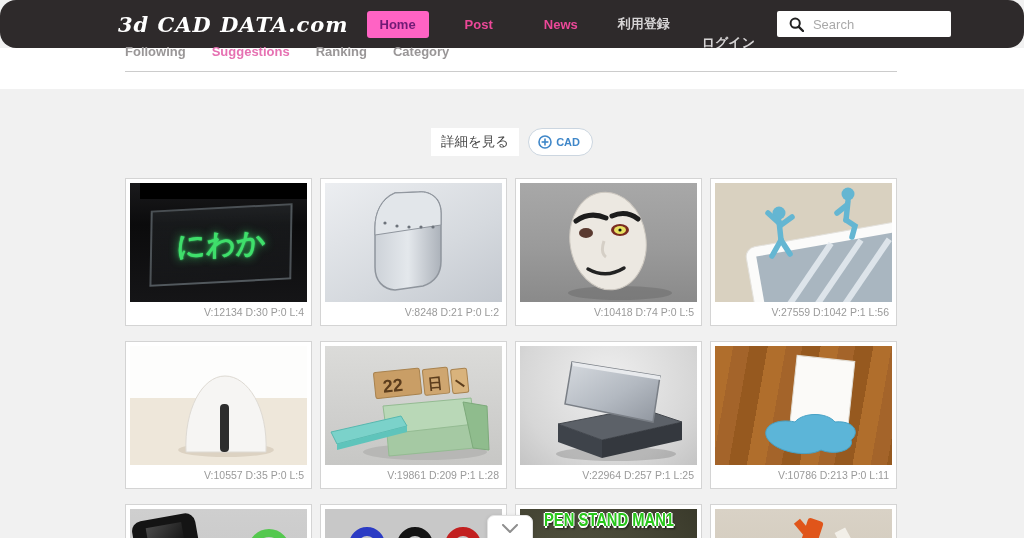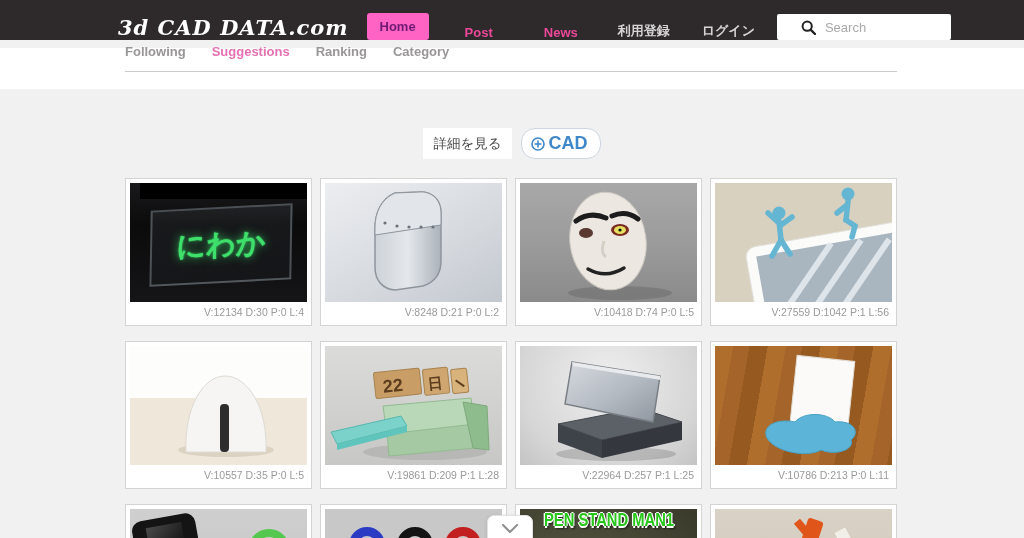--- a/index.html
+++ b/index.html
@@ -1,41 +1,41 @@
 <!DOCTYPE html>
 <html><head>
 <meta charset="utf-8">
 <style>
   html,body{margin:0;padding:0;}
   body{
     width:1024px;height:538px;position:relative;overflow:hidden;
     background:#f1f1f1;font-family:"Liberation Sans", sans-serif;
   }
   
-  .header{position:absolute;top:0;left:0;width:1024px;height:40px;background:#2e2a2b;display:flex;align-items:flex-end;}
+  .header{position:absolute;top:0;left:0;width:1024px;height:48px;background:#2e2a2b;display:flex;align-items:center;border-radius:16px;}
   .logo{margin-left:118px;color:#ffffff;font-family:"DejaVu Serif", serif;font-style:italic;font-weight:bold;font-size:21px;letter-spacing:1px;white-space:nowrap;cursor:pointer;}
   .nav-home{margin-left:18px;width:62px;height:27px;border-radius:3px;background:#ff63c4;color:#701a75;font-size:13px;font-weight:bold;display:flex;align-items:center;justify-content:center;cursor:pointer;}
   .nav-item{color:#ec4899;font-size:13px;font-weight:bold;cursor:pointer;white-space:nowrap;}
   .nav-post{margin-left:36px;}
   .nav-news{margin-left:51px;}
   .nav-register{margin-left:40px;color:#d6d4d5;}
   .nav-login{margin-left:32px;color:#d6d4d5;margin-top:38px;}
-  .search-box{margin-left:22px;width:174px;height:26px;background:#fff;border-radius:2px;display:flex;align-items:center;padding-left:24px;box-sizing:border-box;}
+  .search-box{margin-left:22px;width:174px;height:26px;background:#fff;border-radius:2px;display:flex;align-items:center;padding-left:12px;box-sizing:border-box;}
   .search-box svg{flex:0 0 auto;}
   .search-input{border:none;outline:none;background:transparent;font-size:13px;color:#333;width:130px;margin-left:7px;font-family:"Liberation Sans",sans-serif;}
   .search-input::placeholder{color:#a9a9a9;}
   
   .subnav-band{position:absolute;top:48px;left:0;width:1024px;height:41px;background:#ffffff;}
   .subnav{position:absolute;top:31px;left:125px;width:772px;height:41px;display:flex;align-items:center;gap:26px;border-bottom:1px solid #cccccc;box-sizing:border-box;}
   .subnav-item{font-size:13px;font-weight:bold;color:#999697;cursor:pointer;}
   .subnav-item.active{color:#e671b2;}
   
   .actions{position:absolute;top:128px;left:0;width:1024px;display:flex;justify-content:center;gap:9px;}
   .btn-detail{background:#fff;border:none;border-radius:0;color:#4a4a4a;font-size:13.5px;padding:5px 10px;cursor:pointer;font-family:"Liberation Sans",sans-serif;}
-  .btn-cad{background:#fff;border:1px solid #ccd6e0;border-radius:14px;color:#3f87c9;font-size:18px;font-weight:bold;padding:4px 12px 4px 9px;display:flex;align-items:center;gap:4px;cursor:pointer;font-family:"Liberation Sans",sans-serif;}
+  .btn-cad{background:#fff;border:1px solid #ccd6e0;border-radius:14px;color:#3f87c9;font-size:11px;font-weight:bold;padding:4px 12px 4px 9px;display:flex;align-items:center;gap:4px;cursor:pointer;font-family:"Liberation Sans",sans-serif;}
   
   .grid{position:absolute;top:178px;left:125px;width:772px;display:grid;grid-template-columns:repeat(4,187px);column-gap:8px;row-gap:15px;}
   .card{background:#fff;border:1px solid #d4d4d4;box-sizing:border-box;height:148px;padding:4px;cursor:pointer;}
   .thumb{height:119px;position:relative;overflow:hidden;}
   .thumb svg{width:100%;height:100%;display:block;}
   .stats{height:19px;display:flex;align-items:center;justify-content:flex-end;font-size:10.5px;color:#9a9a9a;padding-right:3px;}
   
   .t1{background:linear-gradient(#1a1a1c 0%,#0b0b0c 35%,#151517 100%);}
   .t1::before{content:"";position:absolute;top:0;left:10px;right:0;height:16px;background:#000;}
   .t1-panel{position:absolute;left:20px;top:24px;width:138px;height:72px;border:2px solid rgba(190,205,215,0.32);background:linear-gradient(rgba(150,170,180,0.10),rgba(80,95,105,0.05));transform:rotate(-3deg) skewX(-4deg);display:flex;align-items:center;justify-content:center;}

